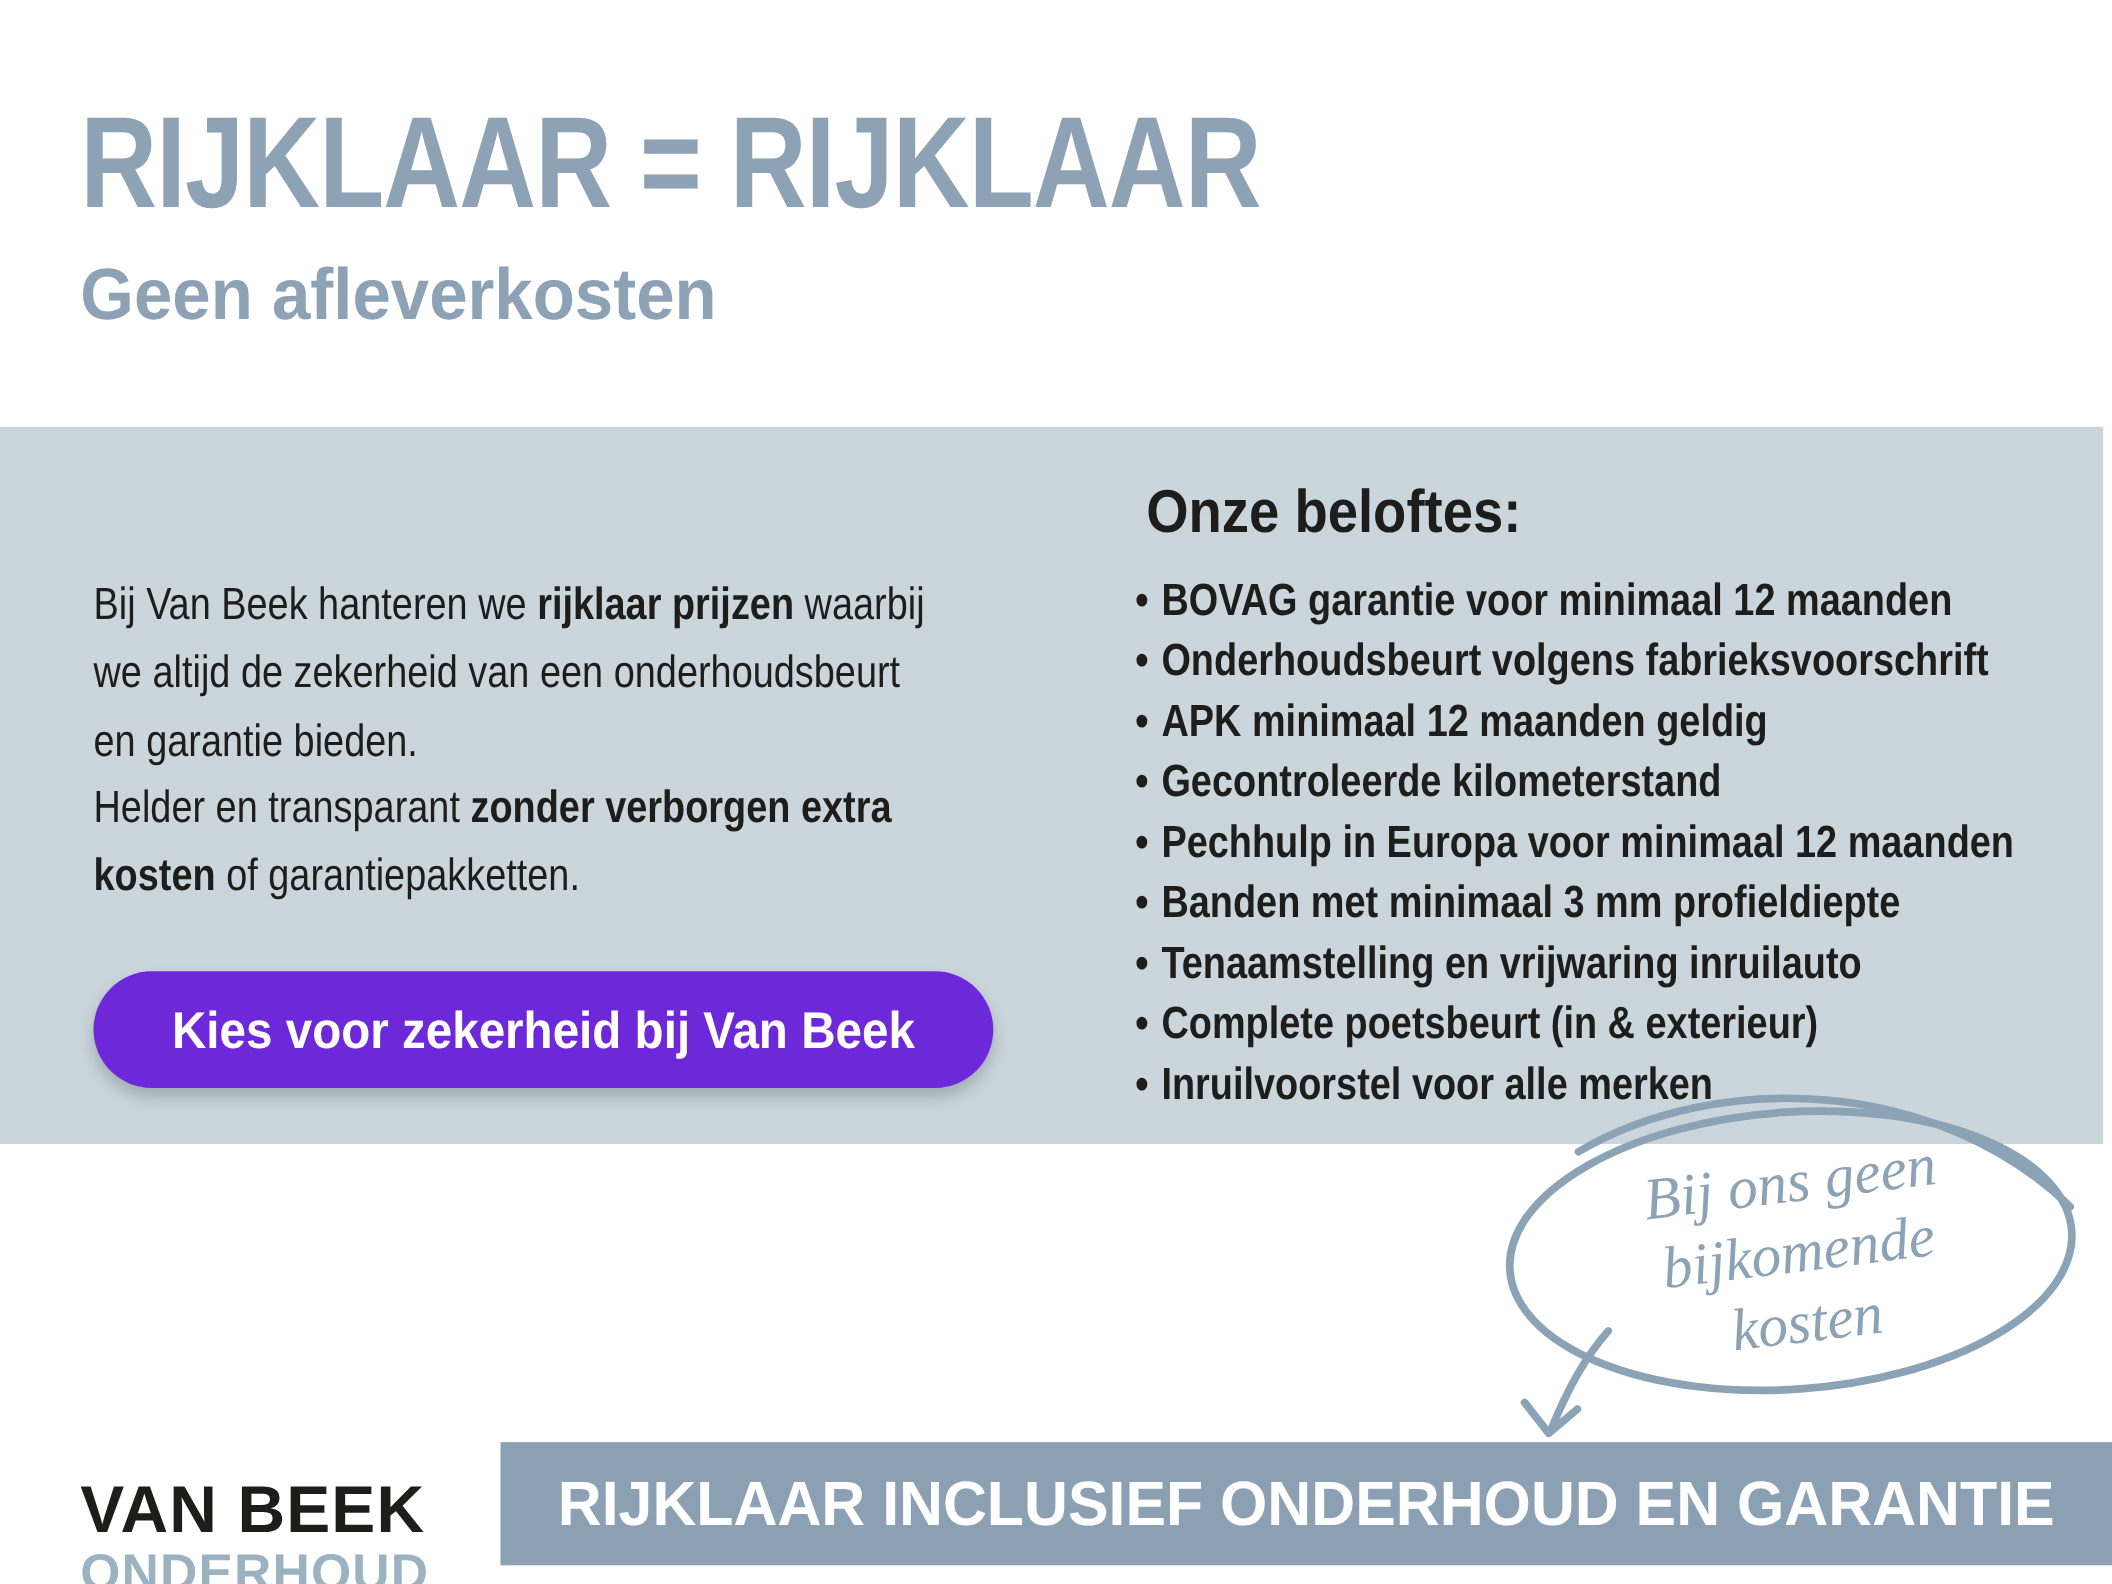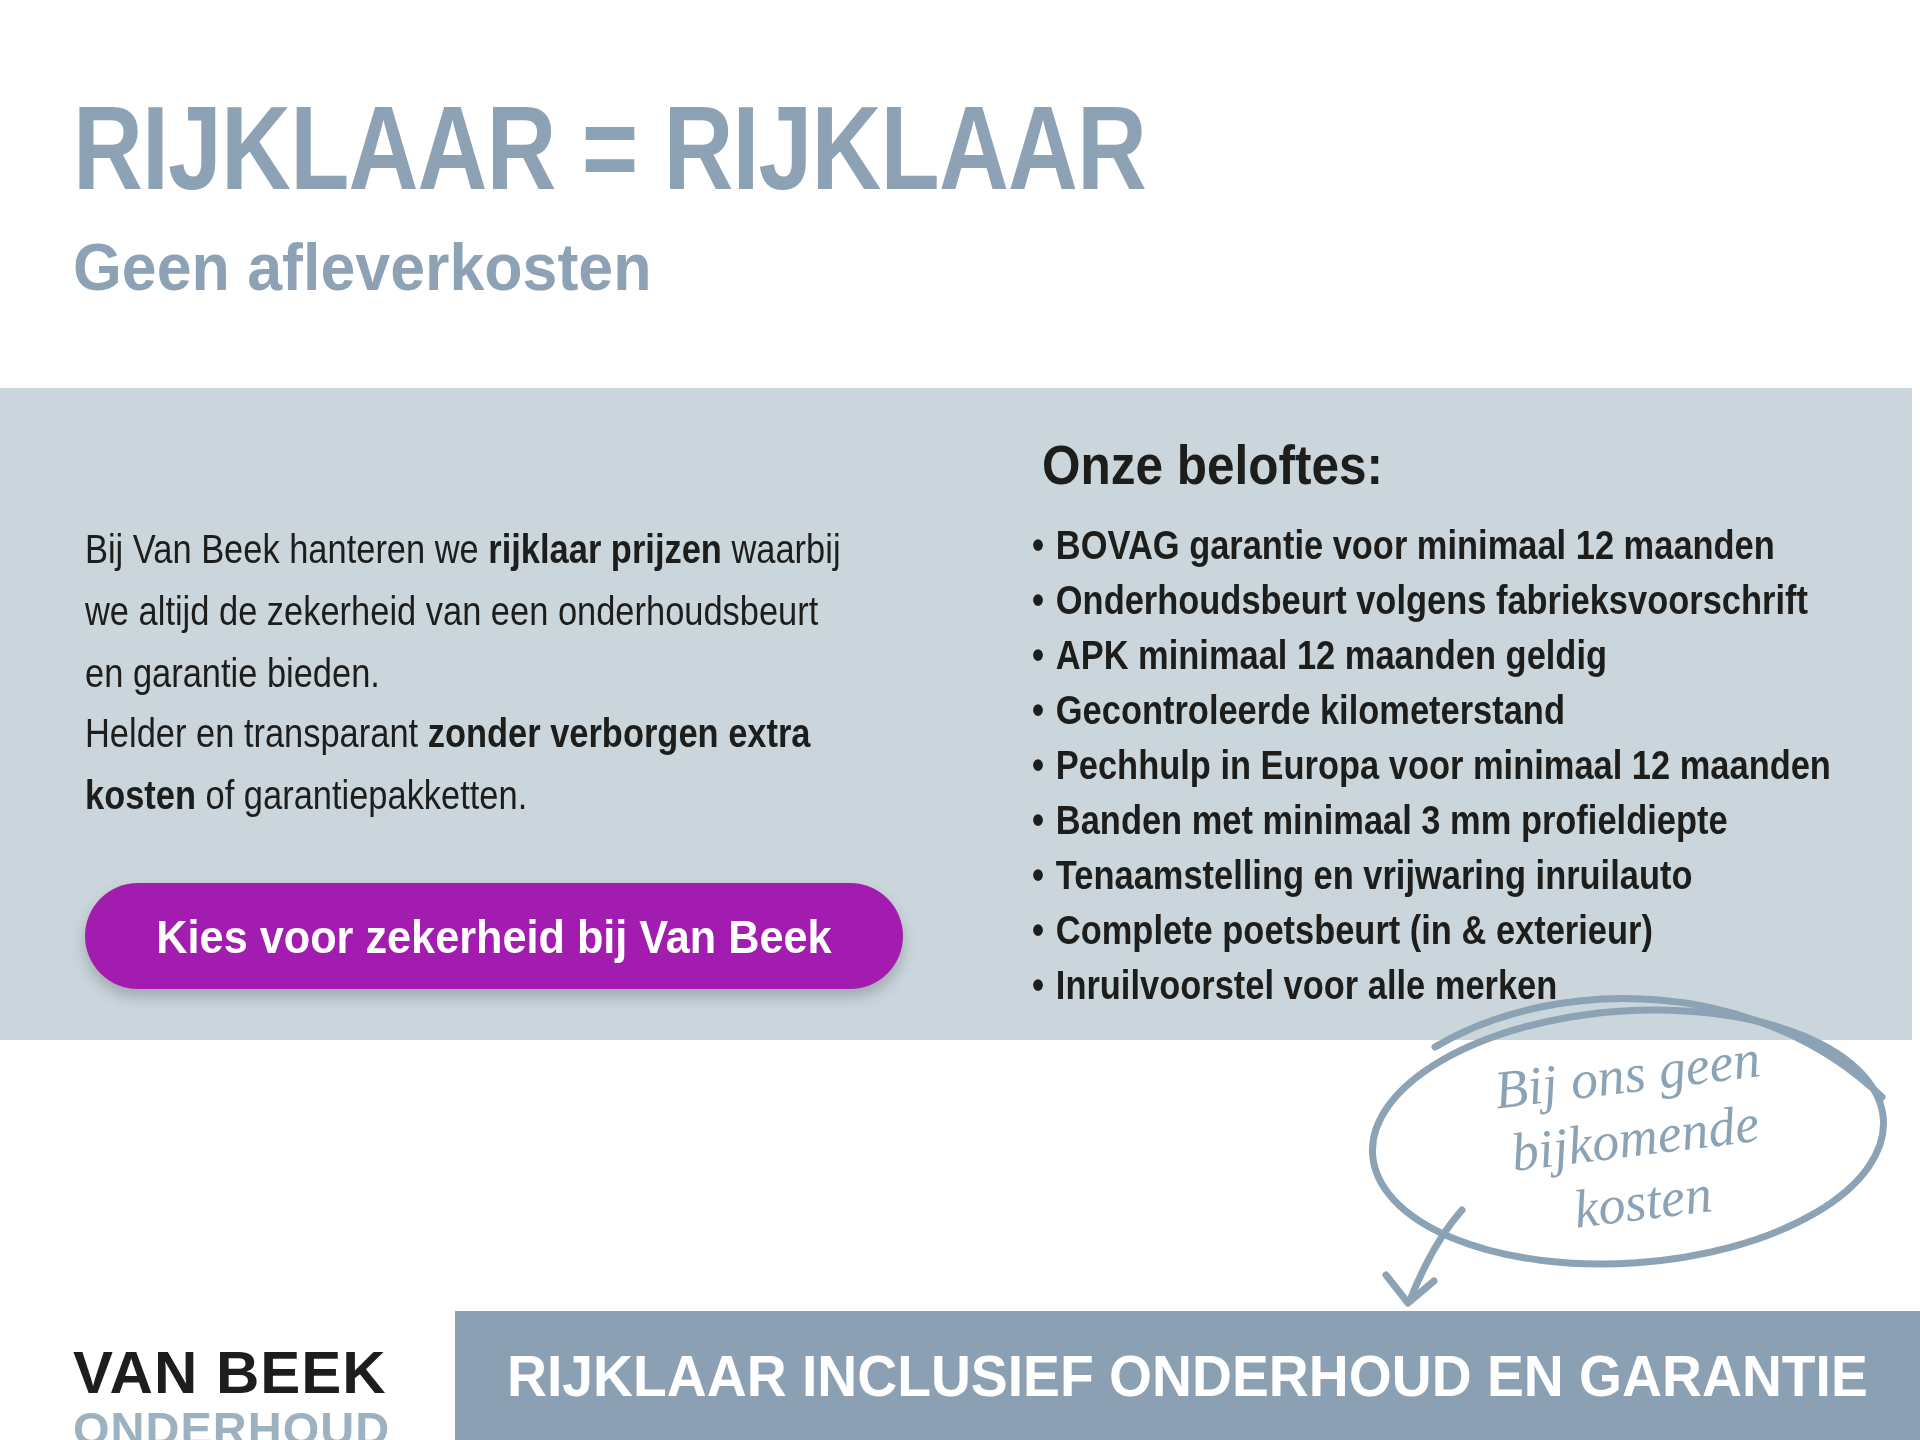--- a/index.html
+++ b/index.html
@@ -29,21 +29,21 @@
     position:absolute;left:85px;width:980px;
     font-size:41px;line-height:62px;font-weight:400;color:#1d1d1b;
     white-space:pre-line;
     transform:scaleX(0.84);transform-origin:left top;
   }
   .intro-para .rich-b{font-weight:700;}
   .para-1{top:130px;}
   .para-2{top:314px;}
   .cta-button{
     position:absolute;left:85px;top:495px;width:818px;height:106px;
-    background:#a21caf;border:none;border-radius:53px;cursor:pointer;
+    background:#6d28d9;border:none;border-radius:53px;cursor:pointer;
     display:flex;align-items:center;justify-content:center;
     box-shadow:0 8px 14px rgba(30,40,50,0.25);
   }
   .cta-label{
     font-family:"Liberation Sans", sans-serif;
     font-size:47px;font-weight:800;color:#ffffff;white-space:nowrap;
     transform:scaleX(0.92);transform-origin:center;
   }
   .promises-heading{
     position:absolute;left:1042px;top:50px;
@@ -70,21 +70,21 @@
   .logo{position:absolute;left:73px;top:1318px;}
   .logo-line1{
     font-size:60px;line-height:62px;font-weight:800;letter-spacing:1px;
     color:#1d1d1b;white-space:nowrap;margin-top:24px;
   }
   .logo-line2{
     font-size:47px;line-height:50px;font-weight:800;letter-spacing:1px;
     color:#9db2c1;white-space:nowrap;
   }
   .footer-bar{
-    position:absolute;left:455px;top:1311px;width:1465px;height:129px;
+    position:absolute;left:455px;top:1311px;width:1465px;height:112px;
     background:#8ca0b3;display:flex;align-items:center;justify-content:center;
   }
   .footer-label{
     font-size:57px;font-weight:800;color:#ffffff;white-space:nowrap;
     transform:scaleX(0.97);transform-origin:center;
   }
 </style>
 </head>
 <body>
 

